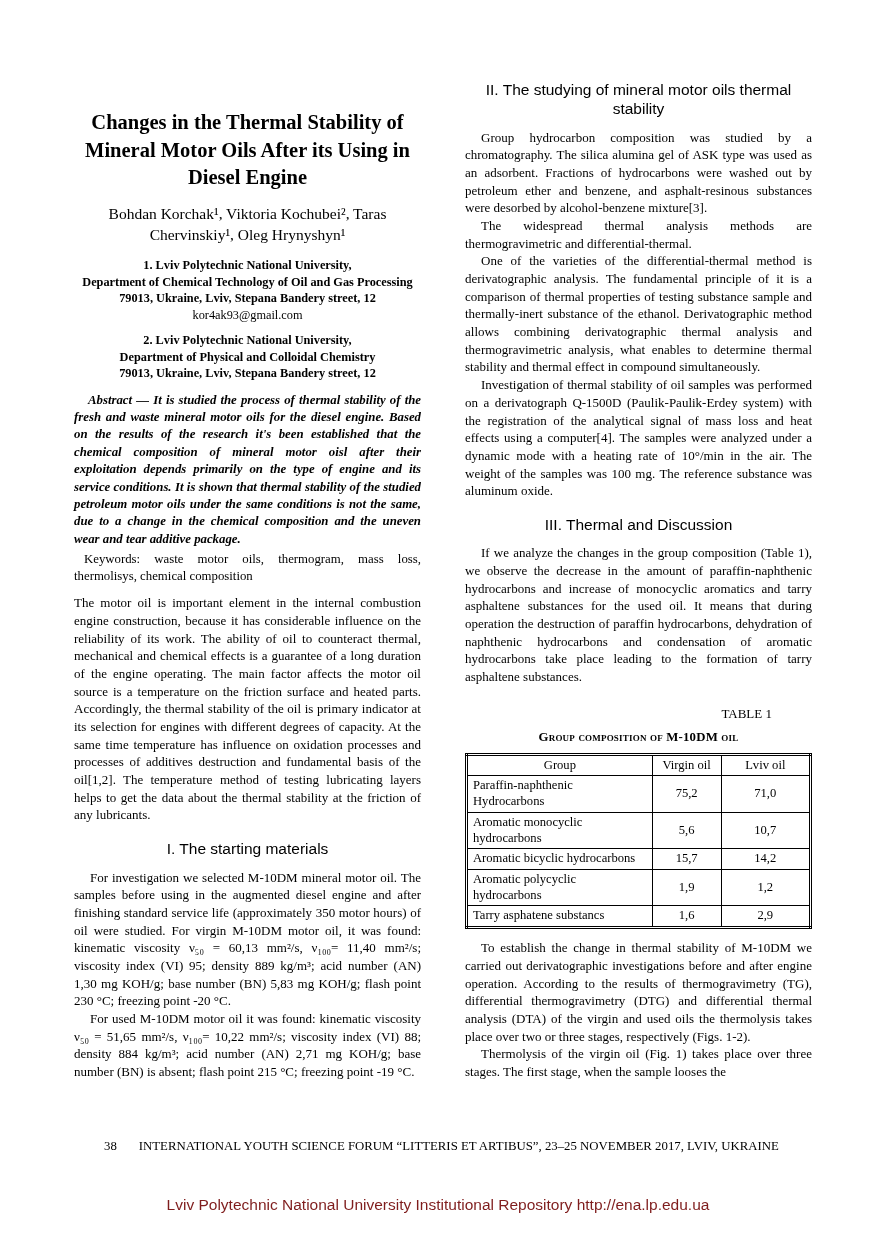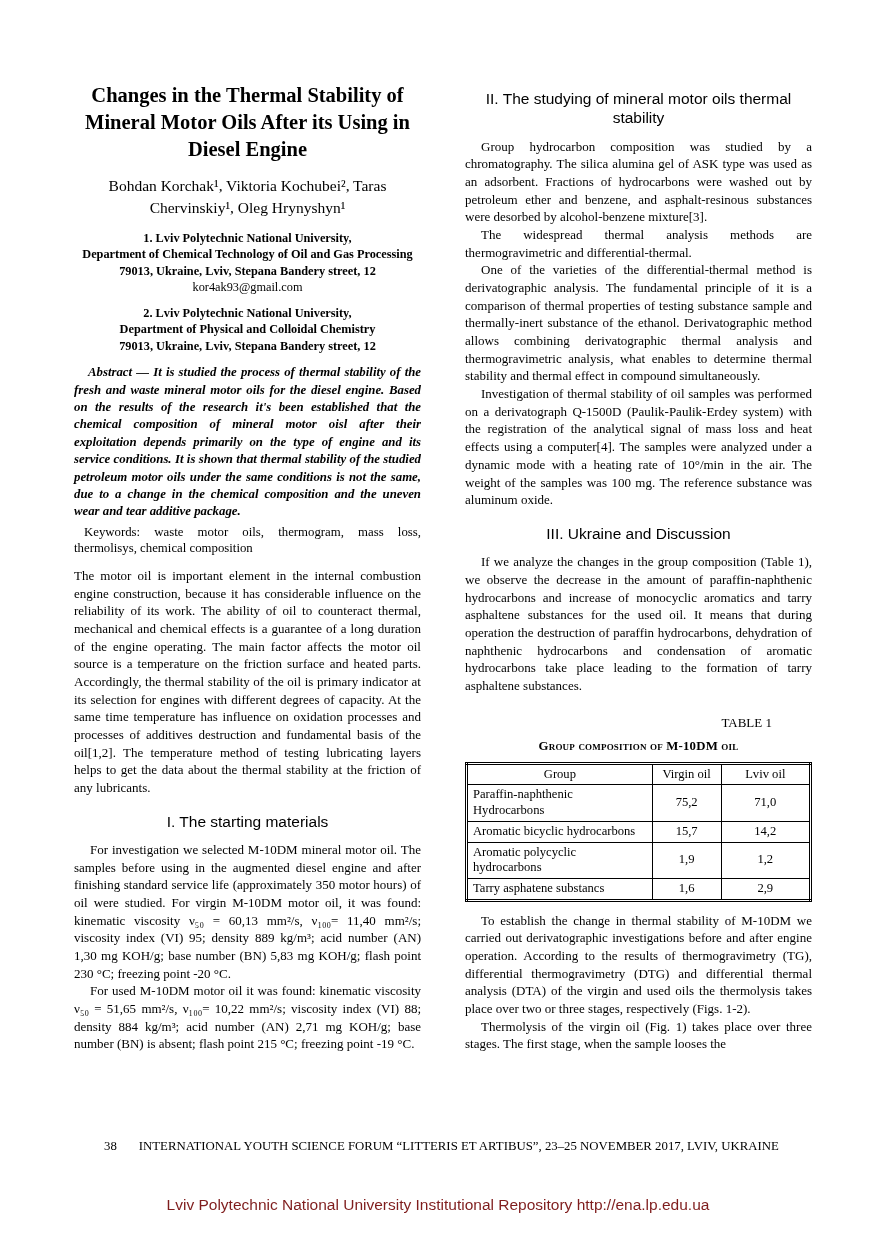--- a/index.html
+++ b/index.html
@@ -161,39 +161,44 @@
       <p class="body">For used M-10DM motor oil it was found: kinematic viscosity ν₅₀ = 51,65 mm²/s, ν₁₀₀= 10,22 mm²/s; viscosity index (VI) 88; density 884 kg/m³; acid number (AN) 2,71 mg KOH/g; base number (BN) is absent; flash point 215 °C; freezing point -19 °C.</p>
     </div>
 
     <div class="col">
       <h2 class="section-heading">II. The studying of mineral motor oils thermal stability</h2>
       <p class="body">Group hydrocarbon composition was studied by a chromatography. The silica alumina gel of ASK type was used as an adsorbent. Fractions of hydrocarbons were washed out by petroleum ether and benzene, and asphalt-resinous substances were desorbed by alcohol-benzene mixture[3].</p>
       <p class="body">The widespread thermal analysis methods are thermogravimetric and differential-thermal.</p>
       <p class="body">One of the varieties of the differential-thermal method is derivatographic analysis. The fundamental principle of it is a comparison of thermal properties of testing substance sample and thermally-inert substance of the ethanol. Derivatographic method allows combining derivatographic thermal analysis and thermogravimetric analysis, what enables to determine thermal stability and thermal effect in compound simultaneously.</p>
       <p class="body">Investigation of thermal stability of oil samples was performed on a derivatograph Q-1500D (Paulik-Paulik-Erdey system) with the registration of the analytical signal of mass loss and heat effects using a computer[4]. The samples were analyzed under a dynamic mode with a heating rate of 10°/min in the air. The weight of the samples was 100 mg. The reference substance was aluminum oxide.</p>
 
-      <h2 class="section-heading">III. Ukraine and Discussion</h2>
+      <h2 class="section-heading">III. Thermal and Discussion</h2>
       <p class="body">If we analyze the changes in the group composition (Table 1), we observe the decrease in the amount of paraffin-naphthenic hydrocarbons and increase of monocyclic aromatics and tarry asphaltene substances for the used oil. It means that during operation the destruction of paraffin hydrocarbons, dehydration of naphthenic hydrocarbons and condensation of aromatic hydrocarbons take place leading to the formation of tarry asphaltene substances.</p>
 
       <div class="table-label">TABLE 1</div>
       <div class="table-caption">Group composition of M-10DM oil</div>
 
       <table class="data-table">
         <thead>
           <tr>
             <th>Group</th>
             <th class="virgin-col">Virgin oil</th>
             <th class="used-col">Lviv oil</th>
           </tr>
         </thead>
         <tbody>
           <tr>
             <td class="group-cell">Paraffin-naphthenic Hydrocarbons</td>
             <td class="num-cell">75,2</td>
             <td class="num-cell">71,0</td>
+          </tr>
+          <tr>
+            <td class="group-cell">Aromatic monocyclic hydrocarbons</td>
+            <td class="num-cell">5,6</td>
+            <td class="num-cell">10,7</td>
           </tr>
           <tr>
             <td class="group-cell">Aromatic bicyclic hydrocarbons</td>
             <td class="num-cell">15,7</td>
             <td class="num-cell">14,2</td>
           </tr>
           <tr>
             <td class="group-cell">Aromatic polycyclic hydrocarbons</td>
             <td class="num-cell">1,9</td>
             <td class="num-cell">1,2</td>

